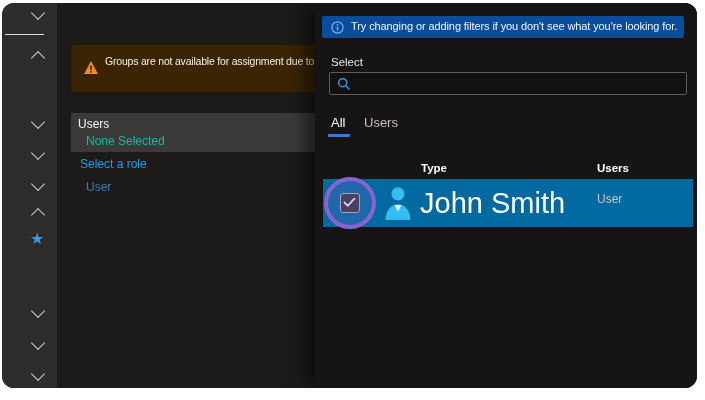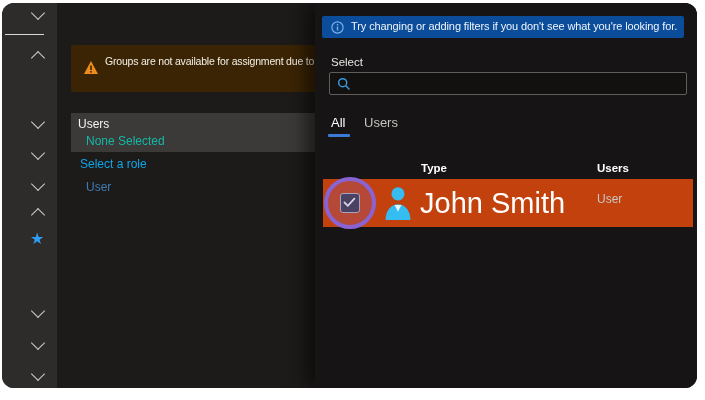--- a/index.html
+++ b/index.html
@@ -67,21 +67,21 @@
   }
   .tab{position:absolute;top:112px;font-size:13px;cursor:pointer;}
   .tab-all{left:16px;color:#ffffff;font-weight:normal;}
   .tab-users{left:49px;color:#c5c2bf;}
   .tab-underline{position:absolute;left:13px;top:131px;width:22px;height:3px;background:#3a7bd5;border-radius:1px;}
   .col-header{position:absolute;top:159px;font-size:11.5px;font-weight:bold;color:#ffffff;}
   .col-name{left:106px;}
   .col-type{left:282px;}
   .row{
     position:absolute;left:8px;top:176px;width:370px;height:48px;
-    background:#c2410c;cursor:pointer;
+    background:#0369a1;cursor:pointer;
   }
   .ring{
     position:absolute;left:1px;top:-2px;width:44px;height:44px;
     border:4px solid #8a63d2;border-radius:50%;
     background:rgba(138,99,210,0.22);
   }
   .checkbox{
     position:absolute;left:17px;top:14px;width:18px;height:18px;
     background:#4a4163;border:1px solid #aaa3bf;border-radius:3px;cursor:pointer;
   }

